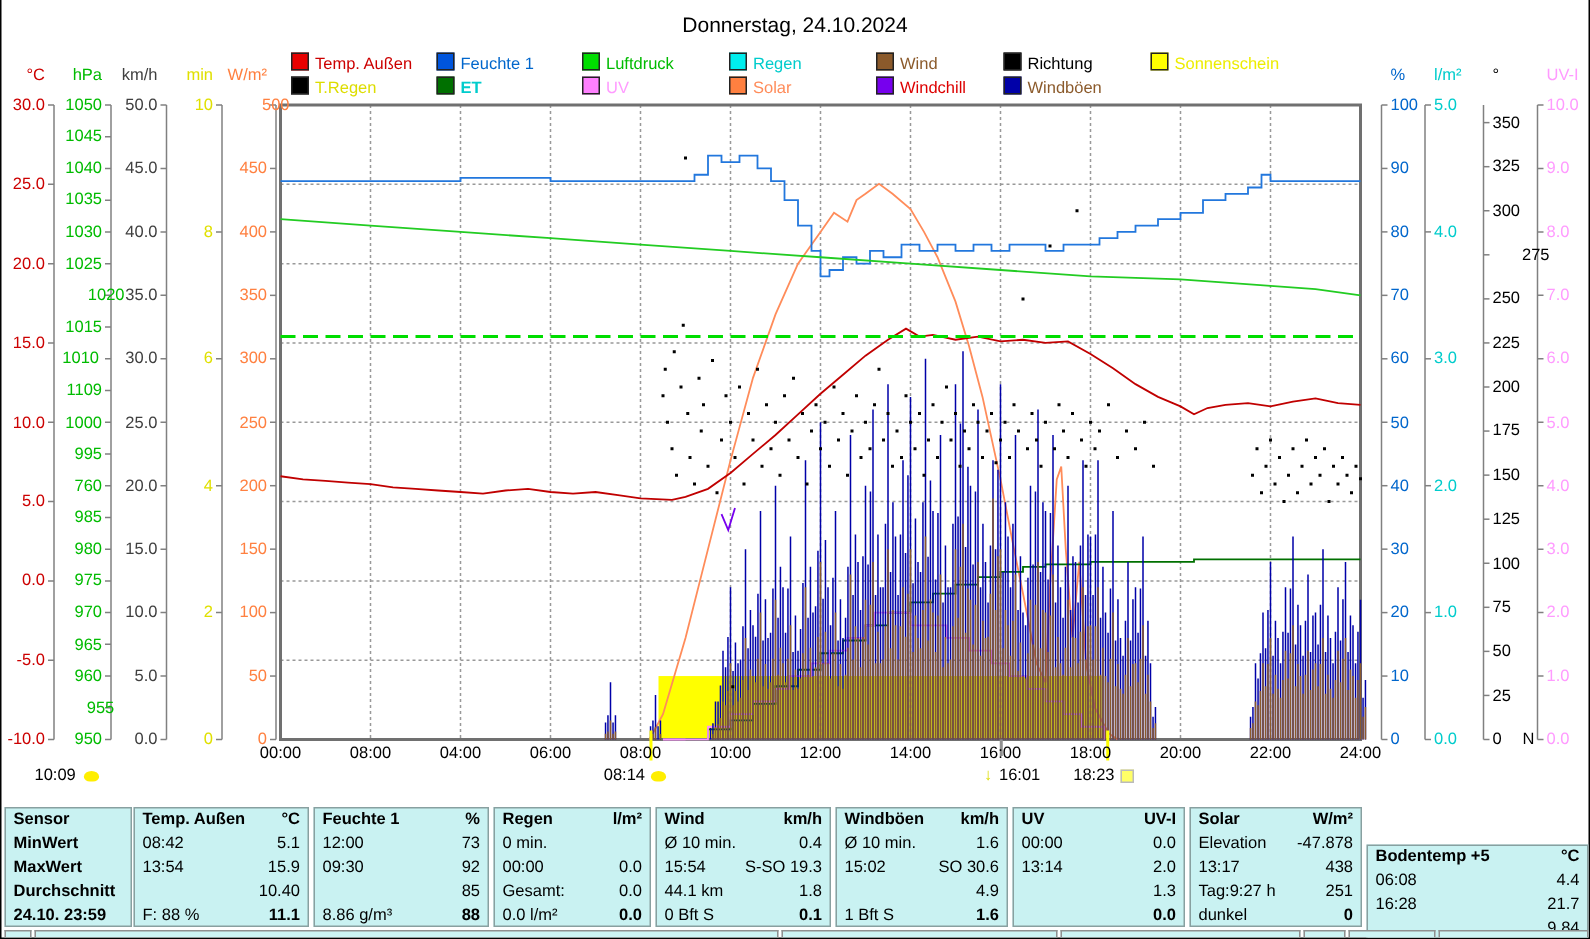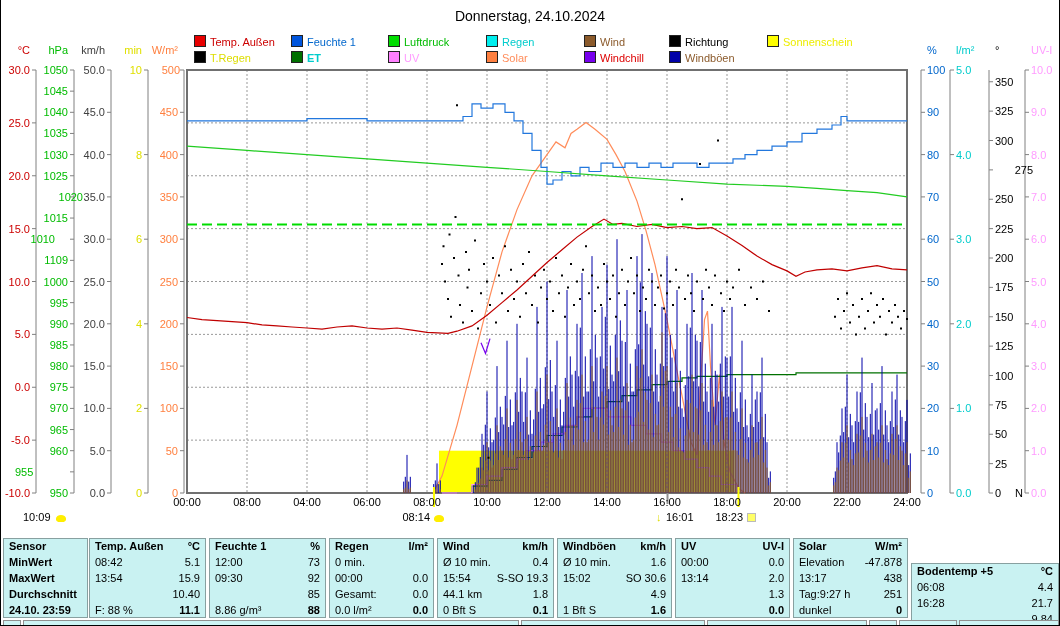--- a/index.html
+++ b/index.html
@@ -202,32 +202,32 @@
       <div class="tick" style="left: -9px; top: 488px; width: 38px; text-align: right; color: rgb(204, 0, 0);">-10.0</div>
       <div class="tick" style="left: 29px; top: 45px; width: 38px; text-align: right; color: rgb(0, 187, 0);">hPa</div>
       <div class="tick" style="left: 29px; top: 65px; width: 38px; text-align: right; color: rgb(0, 187, 0);">1050</div>
       <div class="tick" style="left: 29px; top: 86.15px; width: 38px; text-align: right; color: rgb(0, 187, 0);">1045</div>
       <div class="tick" style="left: 29px; top: 107.3px; width: 38px; text-align: right; color: rgb(0, 187, 0);">1040</div>
       <div class="tick" style="left: 29px; top: 128.45px; width: 38px; text-align: right; color: rgb(0, 187, 0);">1035</div>
       <div class="tick" style="left: 29px; top: 149.6px; width: 38px; text-align: right; color: rgb(0, 187, 0);">1030</div>
       <div class="tick" style="left: 29px; top: 170.75px; width: 38px; text-align: right; color: rgb(0, 187, 0);">1025</div>
       <div class="tick" style="left: 44px; top: 191.9px; width: 38px; text-align: right; color: rgb(0, 187, 0);">1020</div>
       <div class="tick" style="left: 29px; top: 213.05px; width: 38px; text-align: right; color: rgb(0, 187, 0);">1015</div>
-      <div class="tick" style="left: 16px; top: 234.2px; width: 38px; text-align: right; color: rgb(0, 187, 0);">1010</div>
+      <div class="tick" style="left: 27px; top: 234.2px; width: 38px; text-align: right; color: rgb(0, 187, 0);">1010</div>
       <div class="tick" style="left: 29px; top: 255.35px; width: 38px; text-align: right; color: rgb(0, 187, 0);">1109</div>
       <div class="tick" style="left: 29px; top: 276.5px; width: 38px; text-align: right; color: rgb(0, 187, 0);">1000</div>
       <div class="tick" style="left: 29px; top: 297.65px; width: 38px; text-align: right; color: rgb(0, 187, 0);">995</div>
-      <div class="tick" style="left: 29px; top: 318.8px; width: 38px; text-align: right; color: rgb(0, 187, 0);">990</div>
+      <div class="tick" style="left: 29px; top: 318.8px; width: 38px; text-align: right; color: rgb(0, 187, 0);">760</div>
       <div class="tick" style="left: 29px; top: 339.95px; width: 38px; text-align: right; color: rgb(0, 187, 0);">985</div>
       <div class="tick" style="left: 29px; top: 361.1px; width: 38px; text-align: right; color: rgb(0, 187, 0);">980</div>
       <div class="tick" style="left: 29px; top: 382.25px; width: 38px; text-align: right; color: rgb(0, 187, 0);">975</div>
       <div class="tick" style="left: 29px; top: 403.4px; width: 38px; text-align: right; color: rgb(0, 187, 0);">970</div>
       <div class="tick" style="left: 29px; top: 424.55px; width: 38px; text-align: right; color: rgb(0, 187, 0);">965</div>
       <div class="tick" style="left: 29px; top: 445.7px; width: 38px; text-align: right; color: rgb(0, 187, 0);">960</div>
-      <div class="tick" style="left: 14px; top: 466.85px; width: 38px; text-align: left; color: rgb(0, 187, 0);">955</div>
+      <div class="tick" style="left: 47px; top: 466.85px; width: 38px; text-align: center; color: rgb(0, 187, 0);">955</div>
       <div class="tick" style="left: 29px; top: 488px; width: 38px; text-align: right; color: rgb(0, 187, 0);">950</div>
       <div class="tick" style="left: 66px; top: 45px; width: 38px; text-align: right; color: rgb(64, 64, 64);">km/h</div>
       <div class="tick" style="left: 66px; top: 65px; width: 38px; text-align: right; color: rgb(64, 64, 64);">50.0</div>
       <div class="tick" style="left: 66px; top: 107.3px; width: 38px; text-align: right; color: rgb(64, 64, 64);">45.0</div>
       <div class="tick" style="left: 66px; top: 149.6px; width: 38px; text-align: right; color: rgb(64, 64, 64);">40.0</div>
       <div class="tick" style="left: 66px; top: 191.9px; width: 38px; text-align: right; color: rgb(64, 64, 64);">35.0</div>
       <div class="tick" style="left: 66px; top: 234.2px; width: 38px; text-align: right; color: rgb(64, 64, 64);">30.0</div>
       <div class="tick" style="left: 66px; top: 276.5px; width: 38px; text-align: right; color: rgb(64, 64, 64);">25.0</div>
       <div class="tick" style="left: 66px; top: 318.8px; width: 38px; text-align: right; color: rgb(64, 64, 64);">20.0</div>
       <div class="tick" style="left: 66px; top: 361.1px; width: 38px; text-align: right; color: rgb(64, 64, 64);">15.0</div>
@@ -235,21 +235,21 @@
       <div class="tick" style="left: 66px; top: 445.7px; width: 38px; text-align: right; color: rgb(64, 64, 64);">5.0</div>
       <div class="tick" style="left: 66px; top: 488px; width: 38px; text-align: right; color: rgb(64, 64, 64);">0.0</div>
       <div class="tick" style="left: 103px; top: 45px; width: 38px; text-align: right; color: rgb(224, 224, 0);">min</div>
       <div class="tick" style="left: 103px; top: 65px; width: 38px; text-align: right; color: rgb(224, 224, 0);">10</div>
       <div class="tick" style="left: 103px; top: 149.6px; width: 38px; text-align: right; color: rgb(224, 224, 0);">8</div>
       <div class="tick" style="left: 103px; top: 234.2px; width: 38px; text-align: right; color: rgb(224, 224, 0);">6</div>
       <div class="tick" style="left: 103px; top: 318.8px; width: 38px; text-align: right; color: rgb(224, 224, 0);">4</div>
       <div class="tick" style="left: 103px; top: 403.4px; width: 38px; text-align: right; color: rgb(224, 224, 0);">2</div>
       <div class="tick" style="left: 103px; top: 488px; width: 38px; text-align: right; color: rgb(224, 224, 0);">0</div>
       <div class="tick" style="left: 139px; top: 45px; width: 38px; text-align: right; color: rgb(255, 128, 64);">W/m²</div>
-      <div class="tick" style="left: 126px; top: 65px; width: 53px; text-align: right; color: rgb(255, 128, 64);">500</div>
+      <div class="tick" style="left: 139px; top: 65px; width: 53px; text-align: right; color: rgb(255, 128, 64);">500</div>
       <div class="tick" style="left: 139px; top: 107.3px; width: 38px; text-align: right; color: rgb(255, 128, 64);">450</div>
       <div class="tick" style="left: 139px; top: 149.6px; width: 38px; text-align: right; color: rgb(255, 128, 64);">400</div>
       <div class="tick" style="left: 139px; top: 191.9px; width: 38px; text-align: right; color: rgb(255, 128, 64);">350</div>
       <div class="tick" style="left: 139px; top: 234.2px; width: 38px; text-align: right; color: rgb(255, 128, 64);">300</div>
       <div class="tick" style="left: 139px; top: 276.5px; width: 38px; text-align: right; color: rgb(255, 128, 64);">250</div>
       <div class="tick" style="left: 139px; top: 318.8px; width: 38px; text-align: right; color: rgb(255, 128, 64);">200</div>
       <div class="tick" style="left: 139px; top: 361.1px; width: 38px; text-align: right; color: rgb(255, 128, 64);">150</div>
       <div class="tick" style="left: 139px; top: 403.4px; width: 38px; text-align: right; color: rgb(255, 128, 64);">100</div>
       <div class="tick" style="left: 139px; top: 445.7px; width: 38px; text-align: right; color: rgb(255, 128, 64);">50</div>
       <div class="tick" style="left: 139px; top: 488px; width: 38px; text-align: right; color: rgb(255, 128, 64);">0</div>

